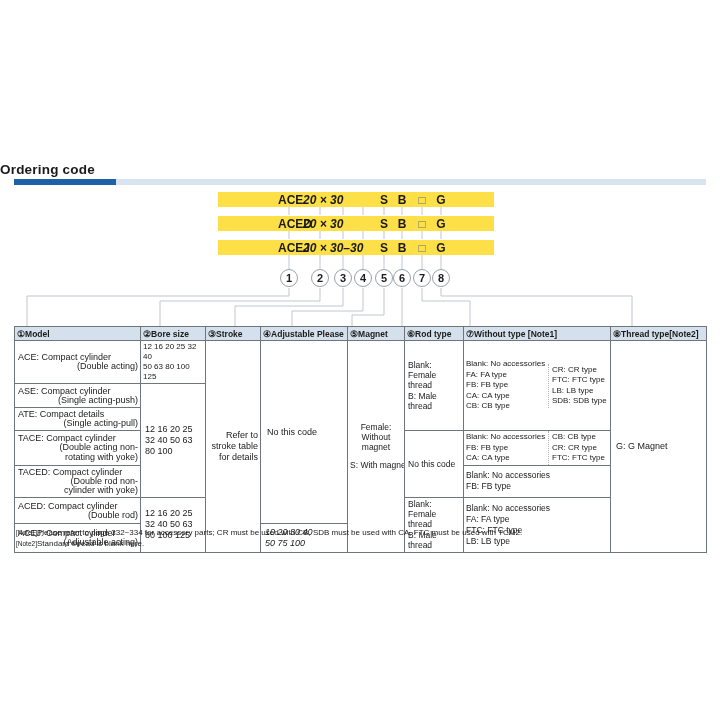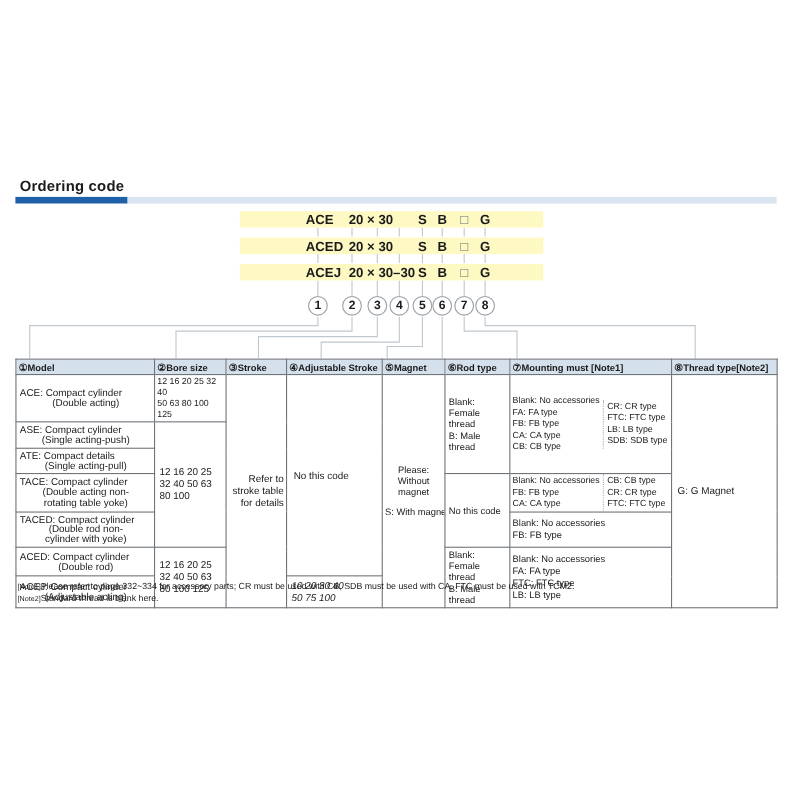--- a/index.html
+++ b/index.html
@@ -2,32 +2,32 @@
 <html><head>
 <meta charset="utf-8">
 <style>
   * { margin:0; padding:0; box-sizing:border-box; }
   html,body { background:#fff; }
   #page {
     position:relative; width:720px; height:720px; background:#ffffff;
     font-family:"Liberation Sans", sans-serif; color:#1a1a1a; overflow:hidden;
   }
   
-  #title { position:absolute; left:18px; top:162px; font-size:13.5px; font-weight:bold; letter-spacing:.2px; }
+  #title { position:absolute; left:0; top:162px; font-size:13.5px; font-weight:bold; letter-spacing:.2px; }
   #title-bar-dark { position:absolute; left:14px; top:179px; width:102px; height:6px; background:#1f61a8; }
   #title-bar-light { position:absolute; left:116px; top:179px; width:590px; height:6px; background:#d8e4ef; }
 
   
   #wires { position:absolute; left:0; top:0; width:720px; height:720px; }
 
   
-  .code-band { position:absolute; left:218px; width:276px; height:15px; background:#fef9c3; }
+  .code-band { position:absolute; left:218px; width:276px; height:15px; background:#fde047; }
   .code-band span { position:absolute; top:1px; font-size:12px; font-weight:bold; white-space:nowrap; }
   .cb-model { left:60px; }
-  .cb-size  { left:99px; }
+  .cb-size  { left:85px;font-style:italic; }
   .cb-s { left:159px; width:14px; text-align:center; }
   .cb-b { left:177px; width:14px; text-align:center; }
   .cb-box { left:197px; width:14px; text-align:center; color:#6b7075; font-weight:normal; font-size:12px; top:0px; }
   .cb-g { left:216px; width:14px; text-align:center; }
 
   
   .callout {
     position:absolute; top:269px; width:18px; height:18px; border-radius:50%;
     background:#fff; border:1px solid #9aa1a8; font-size:11px; font-weight:bold;
     display:flex; align-items:center; justify-content:center;
@@ -37,21 +37,21 @@
   #order-table { position:absolute; left:14px; top:326px; width:692px; border-collapse:collapse; table-layout:fixed; }
   #order-table th, #order-table td { border:1px solid #6f757b; vertical-align:middle; overflow:hidden; }
   #order-table th {
     background:#d4e0ec; font-size:8.5px; font-weight:bold; text-align:left;
     padding:1px 1px 1px 2px; height:14px; white-space:nowrap;
   }
   #order-table th .circ { font-size:9px; font-weight:bold; }
   #order-table td { font-size:8.5px; padding:1px 2px; background:#fff; }
   .cell-model { padding-left:3px !important; }
   .cell-model .m-line1 { font-size:9px; white-space:nowrap; }
-  .cell-model .m-sub { font-size:9px; text-align:center; white-space:pre-line; line-height:9.5px; }
+  .cell-model .m-sub { font-size:9px; text-align:right; white-space:pre-line; line-height:9.5px; }
   .pre { white-space:pre-line; }
   .bore-ace { font-size:8px !important; line-height:10px; }
   .bore-big { font-size:9px !important; line-height:11px; padding-left:4px !important; }
   .stroke-cell { text-align:right; font-size:9px !important; line-height:11px; }
   .adj-cell { font-size:9px !important; padding-left:6px !important; }
   .adj-acej { font-size:9px !important; line-height:11px; padding-left:4px !important;font-style:italic; }
   .magnet-cell div { font-size:8.5px; }
   .mag-p1 { white-space:pre-line; text-align:center; margin-bottom:8px; }
   .mag-p2 { white-space:nowrap; text-align:center; }
   .rod-cell { font-size:8.5px !important; line-height:10px; padding-left:3px !important; }
@@ -139,38 +139,38 @@
       <col style="width:57px">
         <col style="width:59px">
         <col style="width:147px">
         <col style="width:96px">
     </colgroup>
     <tbody>
         <tr>
       <th><span class="circ">①</span><span>Model</span></th>
       <th><span class="circ">②</span><span>Bore size</span></th>
       <th><span class="circ">③</span><span>Stroke</span></th>
-      <th><span class="circ">④</span><span>Adjustable Stroke</span></th>
+      <th><span class="circ">④</span><span>Adjustable Please</span></th>
       <th><span class="circ">⑤</span><span>Magnet</span></th>
       <th><span class="circ">⑥</span><span>Rod type</span></th>
-      <th><span class="circ">⑦</span><span>Mounting must [Note1]</span></th>
+      <th><span class="circ">⑦</span><span>Without type [Note1]</span></th>
       <th><span class="circ">⑧</span><span>Thread type[Note2]</span></th>
     </tr>
 
     <tr style="height:23px">
       <td class="cell-model">
         <div class="m-line1">ACE: Compact cylinder</div>
         <div class="m-sub">(Double acting)</div>
       </td>
       <td class="pre bore-ace">12 16 20 25 32 40
 50 63 80 100 125</td>
       <td class="stroke-cell" rowspan="7">Refer to stroke table for details</td>
       <td class="adj-cell" rowspan="6">No this code</td>
       <td class="magnet-cell" rowspan="7">
-        <div class="mag-p1">Please: Without
+        <div class="mag-p1">Female: Without
 magnet</div>
         <div class="mag-p2">S: With magnet</div>
       </td>
       <td class="rod-cell" rowspan="3">
         <div class="rl">Blank: Female thread</div>
         <div class="rl">B: Male thread</div>
       </td>
       <td rowspan="3" style="padding:0">
         <div class="mount-split">
           <div class="mount-left">
@@ -205,21 +205,21 @@
       <td class="cell-model">
         <div class="m-line1">ATE: Compact details</div>
         <div class="m-sub">(Single acting-pull)</div>
       </td>
     </tr>
 
     <tr style="height:31px">
       <td class="cell-model">
         <div class="m-line1">TACE: Compact cylinder</div>
         <div class="m-sub">(Double acting non-
-rotating table yoke)</div>
+rotating with yoke)</div>
       </td>
       <td class="rod-cell" rowspan="2">No this code</td>
       <td style="padding:0">
         <div class="mount-split">
           <div class="mount-left">
             <div class="mount-item">Blank: No accessories</div>
             <div class="mount-item">FB: FB type</div>
             <div class="mount-item">CA: CA type</div>
           </div>
           <div class="mount-right">

